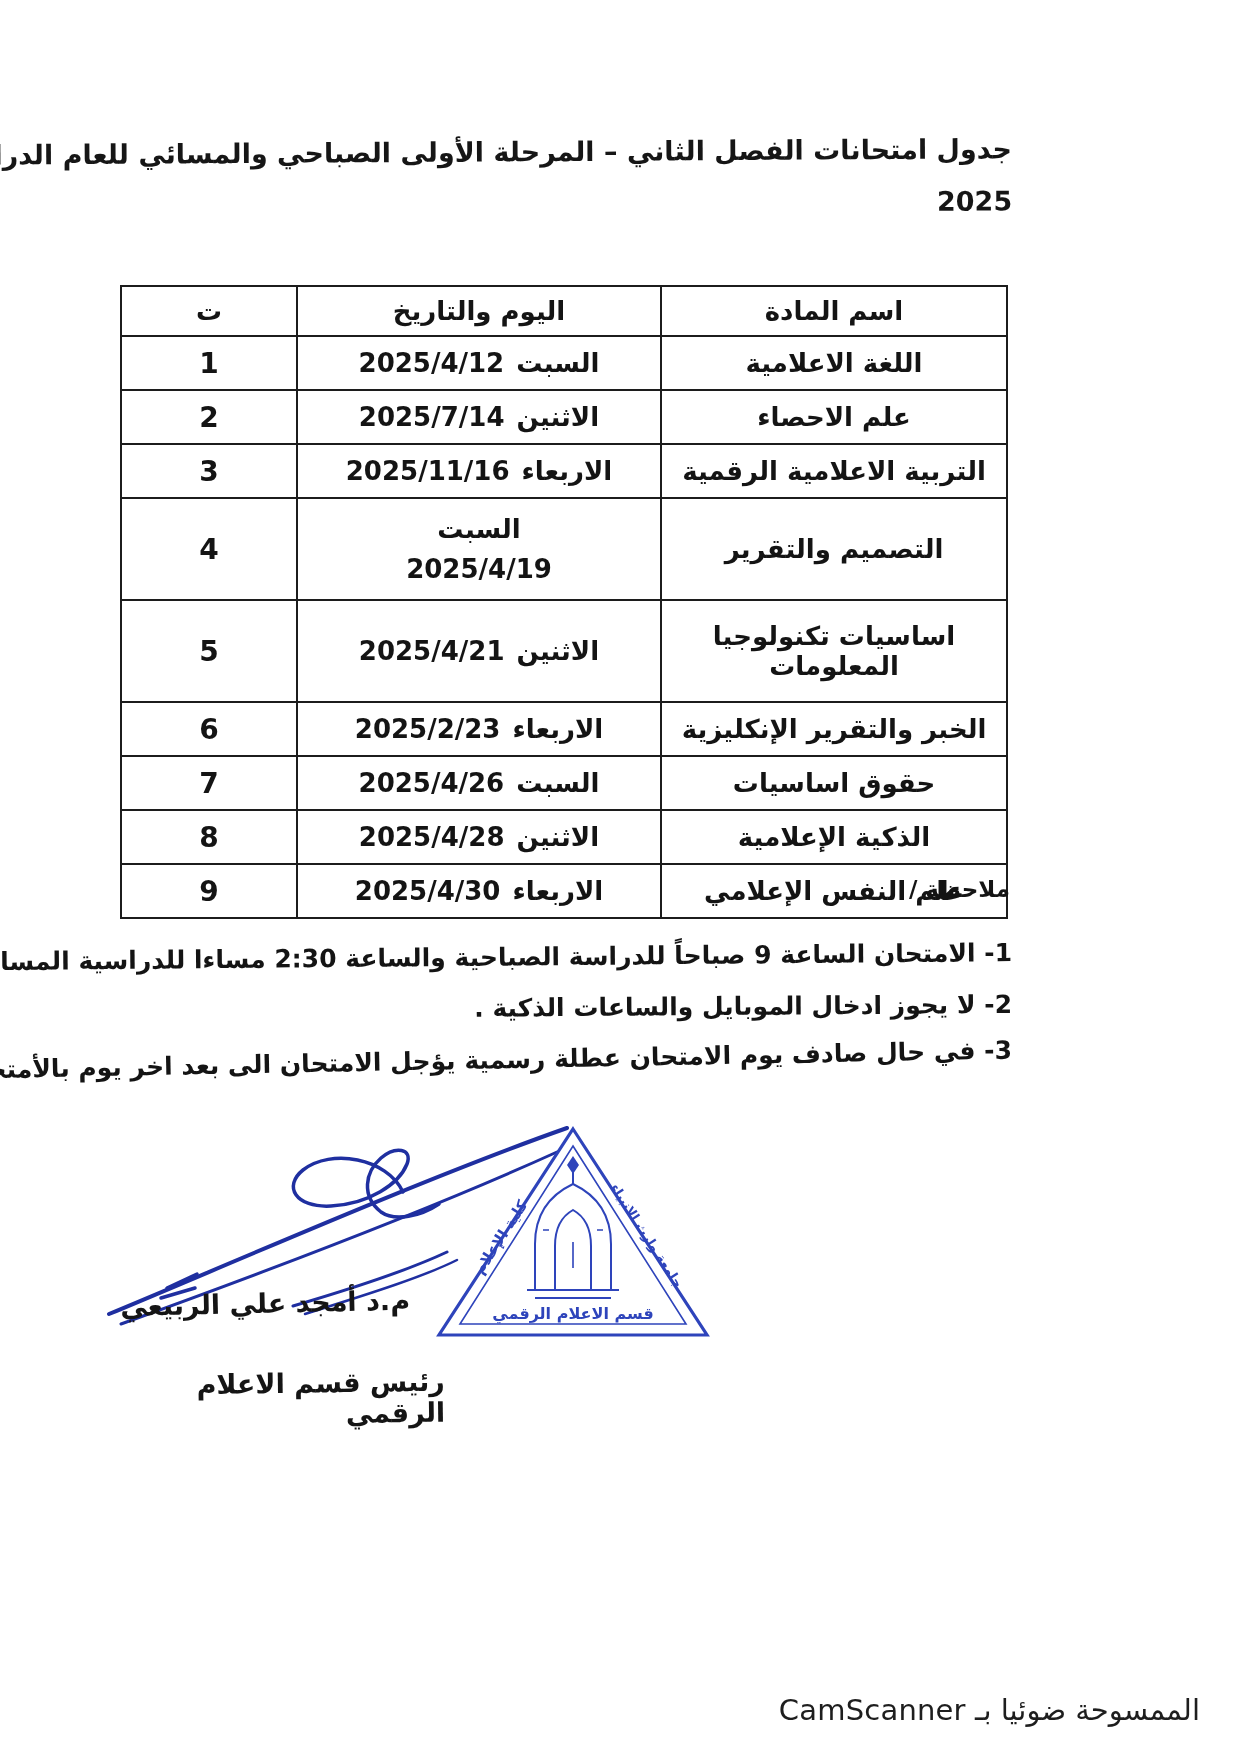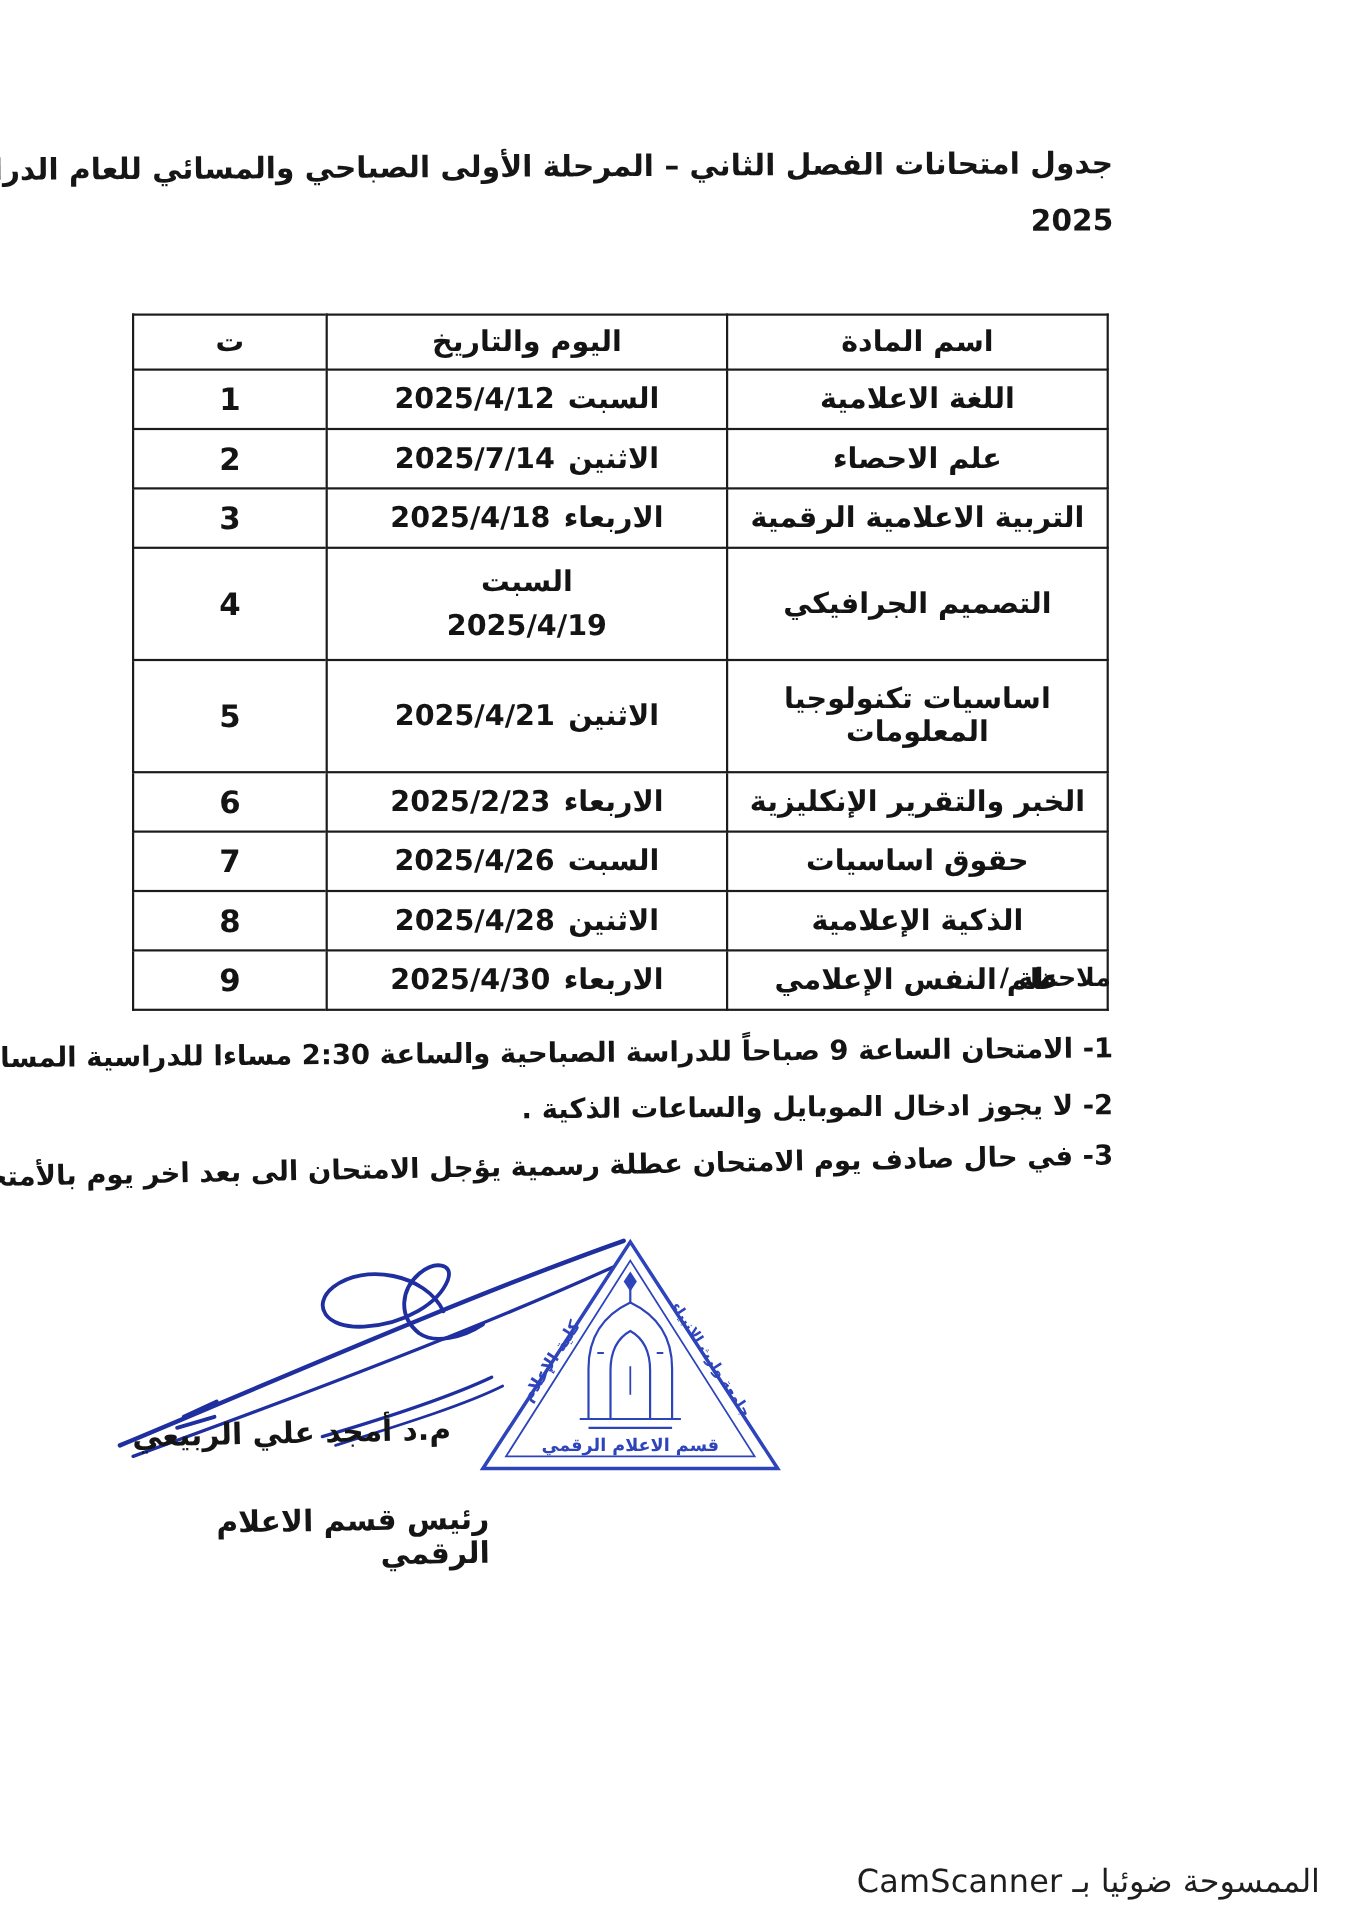--- a/index.html
+++ b/index.html
@@ -108,27 +108,27 @@
             <span>2025/7/14</span>
           </div>
         </td>
     <td class="num-cell">2</td>
   </tr>
   <tr>
     <td>التربية الاعلامية الرقمية</td>
     <td>
           <div class="cell-date">
             <span>الاربعاء</span>
-            <span>2025/4/18</span>
+            <span>2025/11/16</span>
           </div>
         </td>
     <td class="num-cell">3</td>
   </tr>
   <tr class="tall two-line">
-    <td>التصميم الجرافيكي</td>
+    <td>التصميم والتقرير</td>
     <td>
           <div class="cell-date">
             <span>السبت</span>
             <span>2025/4/19</span>
           </div>
         </td>
     <td class="num-cell">4</td>
   </tr>
   <tr class="tall">
     <td>اساسيات تكنولوجيا المعلومات</td>

